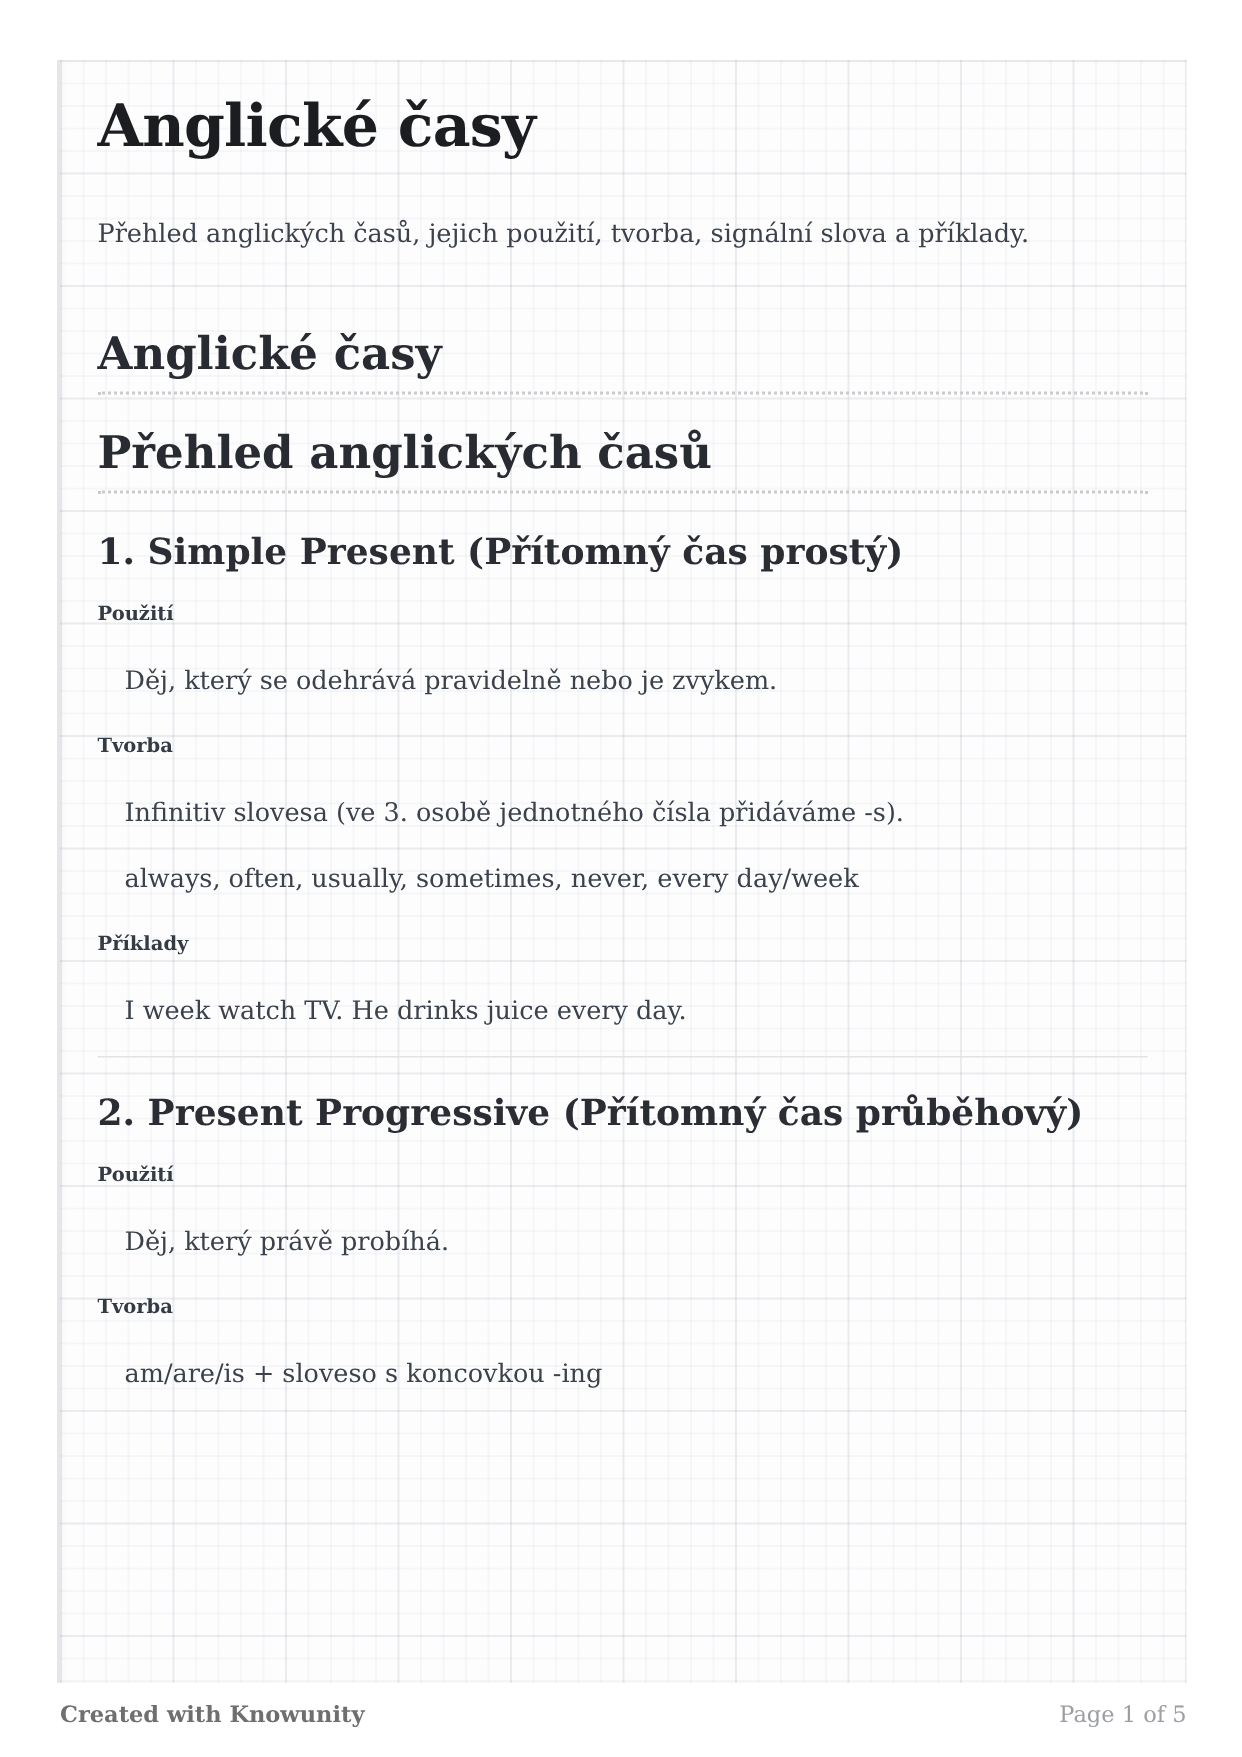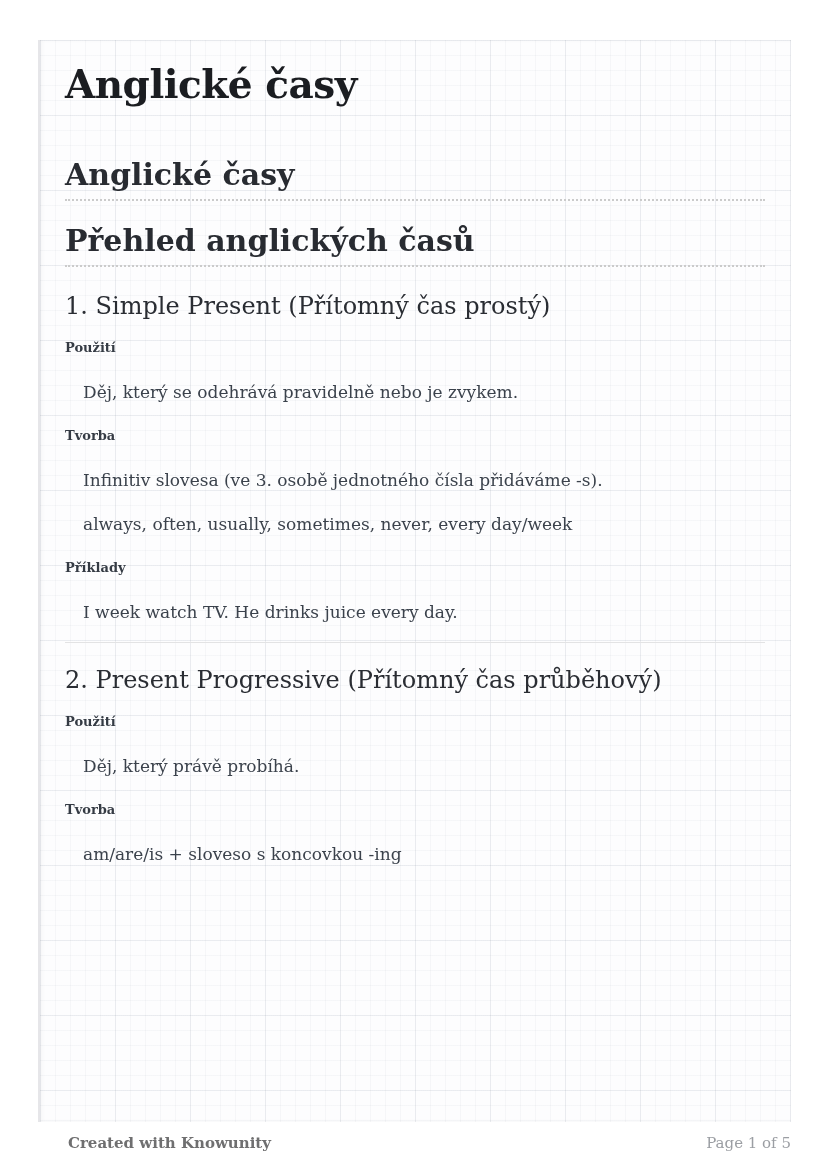--- a/index.html
+++ b/index.html
@@ -63,21 +63,21 @@
     margin: 19px 0 0 0;
     font-size: 17px;
     line-height: 27px;
     color: #3b424c;
     max-width: 706px;
   }
   h3 {
     margin: 24px 0 0 0;
     font-size: 24px;
     line-height: 30px;
-    font-weight: normal;
+    font-weight: bold;
     color: #2a2d33;
   }
   h3.h3-after-hr { margin-top: 22px; }
   .label {
     margin: 22px 0 0 0;
     font-size: 13px;
     line-height: 22px;
     font-weight: bold;
     color: #353b44;
   }
@@ -100,36 +100,36 @@
     right: 37px;
     top: 1134px;
     display: flex;
     justify-content: space-between;
     align-items: baseline;
   }
   .footer-credit {
     font-size: 15px;
     font-weight: bold;
     color: #6f6f70;
-    margin-left: 28px;
   }
   .page-indicator {
     font-size: 15px;
     color: #9b9ea3;
   }
 </style>
 </head>
 <body>
 
 <div class="canvas">
 
   <div class="doc">
 
     <h1>Anglické časy</h1>
 
+    <p class="lead">Přehled anglických časů, jejich použití, tvorba, signální slova a příklady.</p>
 
     <h2 class="h2-first">Anglické časy</h2>
 
 
     <h2 class="h2-second">Přehled anglických časů</h2>
 
     <h3>1. Simple Present (Přítomný čas prostý)</h3>
 
     <p class="label tight">Použití</p>
     <p class="indent">Děj, který se odehrává pravidelně nebo je zvykem.</p>

